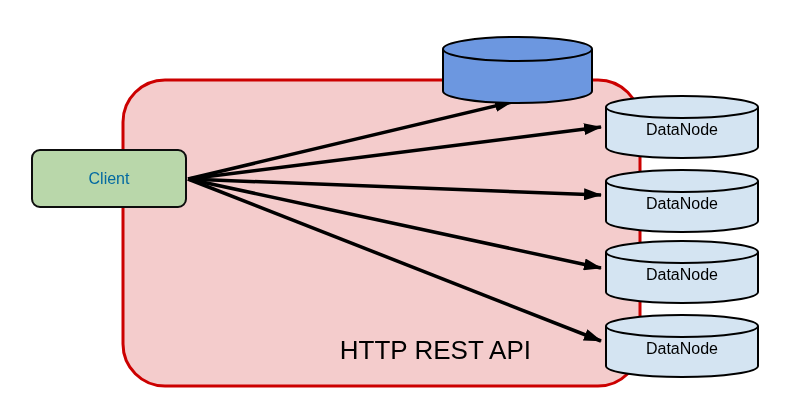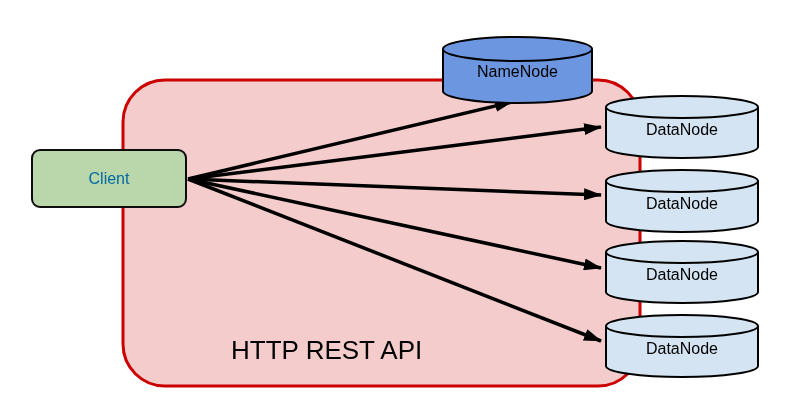--- a/index.html
+++ b/index.html
@@ -51,21 +51,21 @@
     font-size: 16px;
     color: #0369a1;
   }
   .api-label {
     position: absolute;
     left: 231px;
     top: 334px;
     width: 300px;
     height: 32px;
     line-height: 32px;
-    text-align: left;
+    text-align: right;
     font-size: 26px;
     color: #000000;
     pointer-events: none;
     white-space: nowrap;
   }
 </style>
 </head>
 <body>
 
 <div class="stage">
@@ -107,21 +107,20 @@
     <g>
       <path d="M 606,326 L 606,366 A 76,11 0 0 0 758,366 L 758,326" fill="#d4e4f2" stroke="#000000" stroke-width="2"></path>
       <ellipse cx="682" cy="326" rx="76" ry="11" fill="#d4e4f2" stroke="#000000" stroke-width="2"></ellipse>
     </g>
   </svg>
 
   <div class="client-box">
     <span>Client</span>
   </div>
 
-  <div class="node-label lbl-namenode">NameNode</div>
   <div class="node-label lbl-dn0">DataNode</div>
   <div class="node-label lbl-dn1">DataNode</div>
   <div class="node-label lbl-dn2">DataNode</div>
   <div class="node-label lbl-dn3">DataNode</div>
 
   <div class="api-label">HTTP REST API</div>
 
 </div>
 
 </body></html>

